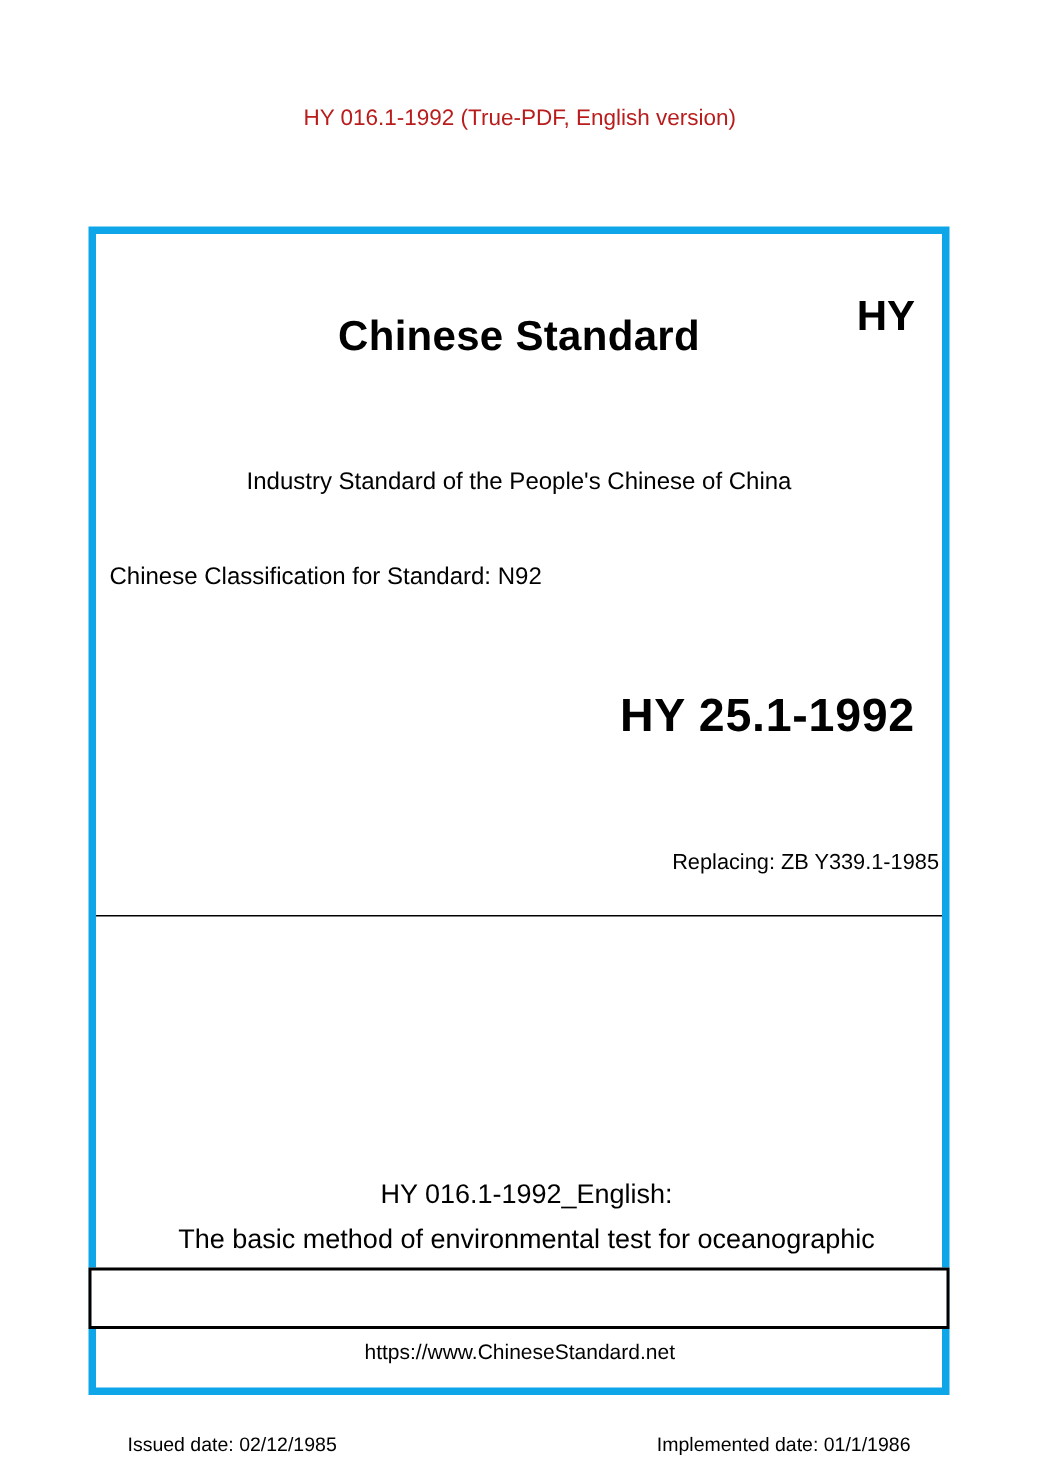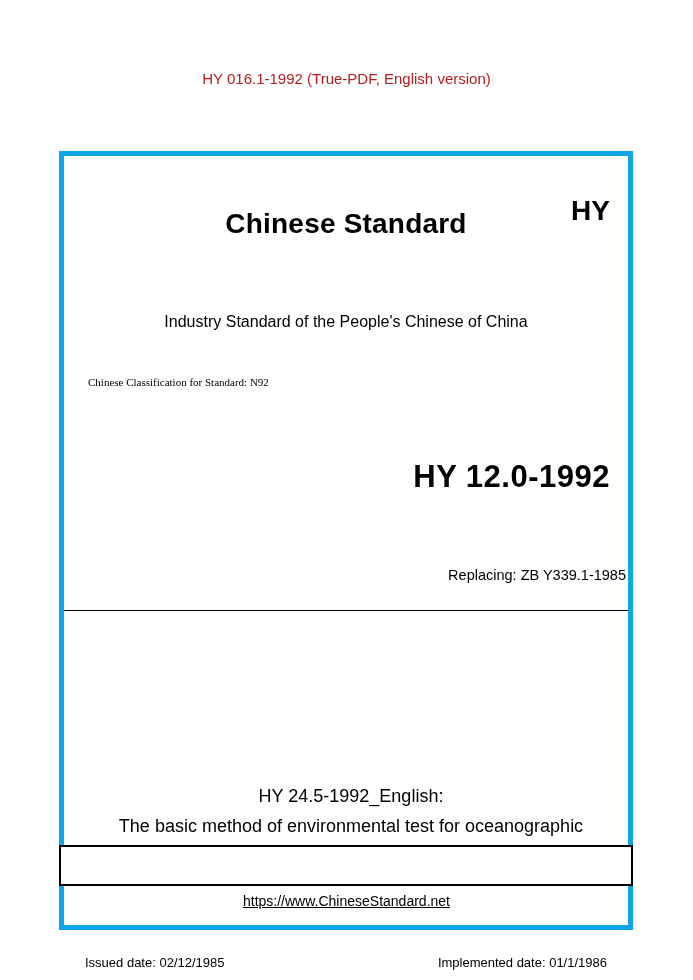--- a/index.html
+++ b/index.html
@@ -71,24 +71,23 @@
   .subtitle {
     position: absolute;
     left: 0;
     top: 157px;
     width: 100%;
     text-align: center;
     font-size: 16px;
   }
   .classification {
     position: absolute;
-    left: 24px;
+    left: 9px;
     top: 220px;
-    font-size: 11px;
-    font-family: Liberation Serif, serif;
+    font-size: 16px;
   }
   .std-number {
     position: absolute;
     right: 18px;
     top: 303px;
     font-size: 31px;
     font-weight: bold;
     letter-spacing: 0.5px;
   }
   .replacing {
@@ -141,44 +140,43 @@
     position: absolute;
     left: 0;
     top: 893px;
     width: 693px;
     text-align: center;
     font-size: 14px;
   }
   .footer-link a,
   .footer-link span.link {
     color: #000;
-    text-decoration: underline;
   }
 </style>
 </head>
 <body>
 
 <div class="page">
 
   <div class="header-line">HY 016.1-1992 (True-PDF, English version)</div>
 
   <div class="cover-box">
 
     <div class="upper">
       <div class="title-main">Chinese Standard</div>
       <div class="hy-mark">HY</div>
       <div class="subtitle">Industry Standard of the People's Chinese of China</div>
       <div class="classification">Chinese Classification for Standard: N92</div>
-      <div class="std-number">HY 12.0-1992</div>
+      <div class="std-number">HY 25.1-1992</div>
       <div class="replacing">Replacing: ZB Y339.1-1985</div>
     </div>
 
     <div class="lower">
       <div class="doc-title">
-        <div>HY 24.5-1992_English:</div>
+        <div>HY 016.1-1992_English:</div>
         <div>The basic method of environmental test for oceanographic</div>
       </div>
       <div class="issued-date">Issued date: 02/12/1985</div>
       <div class="implemented-date">Implemented date: 01/1/1986</div>
     </div>
 
   </div>
 
   <div class="bottom-bar"></div>
 

